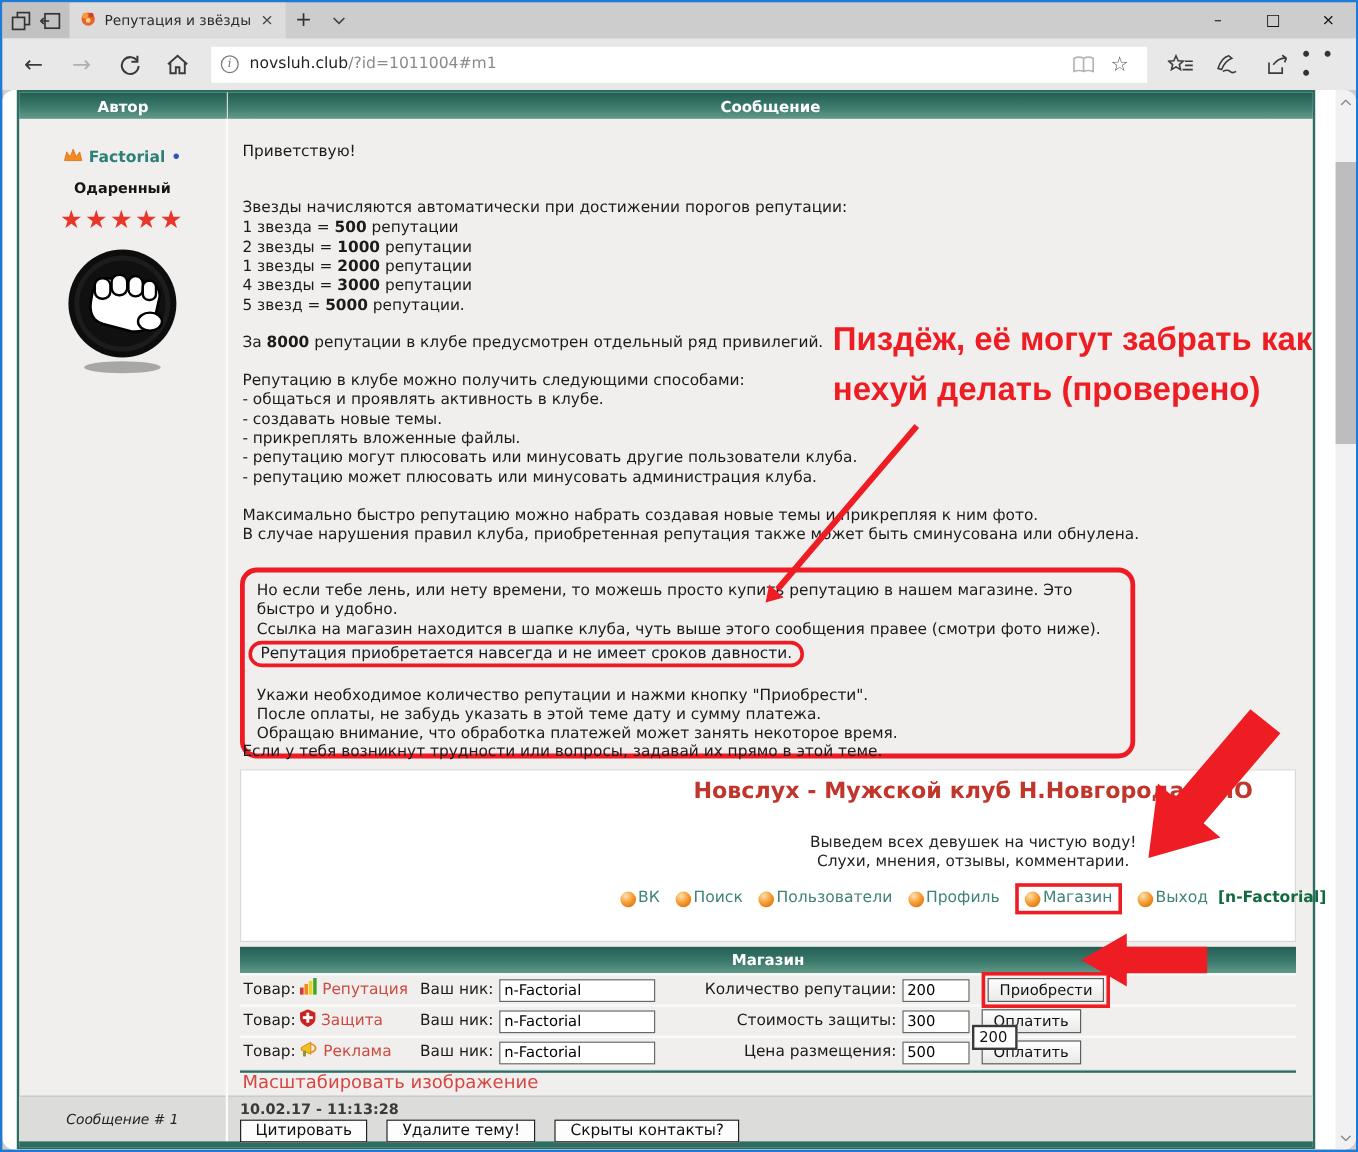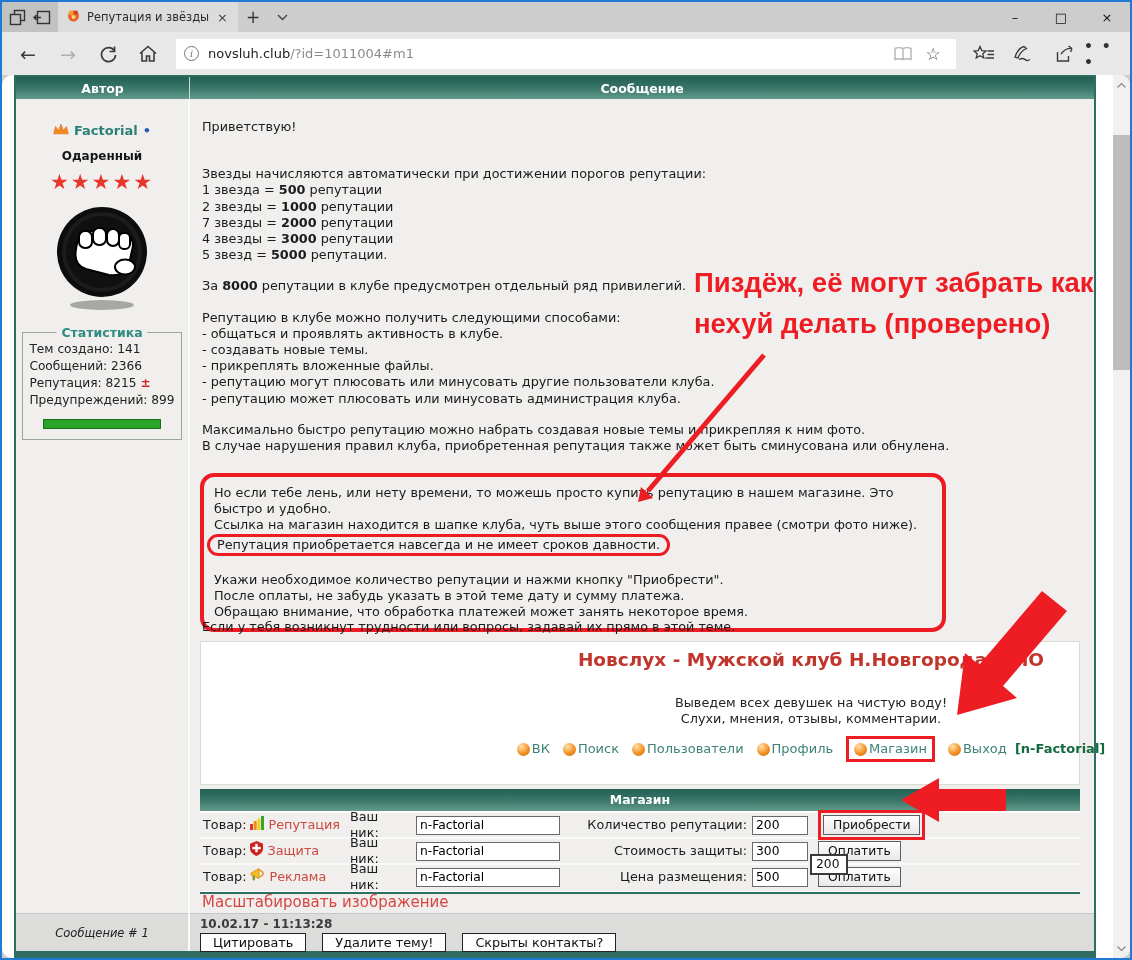--- a/index.html
+++ b/index.html
@@ -95,21 +95,21 @@
                  font-weight:bold; font-size:12.5px;
                  background:linear-gradient(180deg,#235e53 0%,#3b7a6c 55%,#639a8a 100%); }
   .shop-row { height:26px; display:flex; align-items:center; border-top:2px solid #fafaf8; }
   .shop-row:first-of-type { border-top:none; }
   .sc1 { width:150px; display:flex; align-items:center; gap:4px; padding-left:3px; }
   .sc2 { width:210px; display:flex; align-items:center; gap:5px; }
   .sc3 { width:248px; display:flex; align-items:center; justify-content:flex-end; gap:5px; }
   .sc4 { margin-left:10px; display:flex; align-items:center; }
   .red-link { color:#cc4a3f; text-decoration:none; }
   .shop input { height:19px; border:1px solid #686868; font-size:12.3px; padding:0 3px; font-family:"DejaVu Sans",sans-serif; background:#fff; }
-  .nick-in { width:144px; }
+  .nick-in { width:130px; }
   .amt-in { width:56px; }
   .shop button, .foot-btn { font-family:"DejaVu Sans",sans-serif; font-size:12.3px; color:#111;
             border:1px solid #5e5e5e; background:linear-gradient(#fefefe,#e9e9e9); padding:2px 9px; }
   .buy-wrap { border:3px solid #ee1d23; padding:2px; display:inline-block; line-height:0; }
   .btn-wrap { position:relative; display:inline-block; }
   .btn-overlay { position:absolute; left:-8px; top:-13px; background:#fff; border:2px solid #3a3a3a;
                  padding:0 7px 1px 4px; font-size:12.3px; color:#111; }
   .shop-endline { height:3px; background:#2e6e62; margin-top:2px; border-top:1px solid #fff; }
 
   .scale-link { position:absolute; top:795px; left:12px; color:#d64541; font-size:15px; }
@@ -254,40 +254,32 @@
               <g fill="#fff" stroke="#000" stroke-width="2">
                 <path d="M24 45 Q21 61 34 65 L57 71 Q72 73 77 60 L81 42 Q81 31 70 30 L38 27 Q26 28 24 45 Z"></path>
                 <rect x="27" y="27" width="13" height="17" rx="6"></rect>
                 <rect x="41" y="24" width="13" height="17" rx="6"></rect>
                 <rect x="55" y="25" width="12" height="17" rx="6"></rect>
                 <rect x="67" y="29" width="11" height="16" rx="5"></rect>
                 <ellipse cx="73" cy="63" rx="10" ry="7.5"></ellipse>
               </g>
             </svg>
           </div>
-          <fieldset class="stats">
-            <div class="stats-legend">Статистика</div>
-            <div class="stat-line">Тем создано: 141</div>
-            <div class="stat-line">Сообщений: 2366</div>
-            <div class="stat-line"><span>Репутация: 8215</span> <span class="pm">±</span></div>
-            <div class="stat-line">Предупреждений: 899</div>
-            <div class="progress"></div>
-          </fieldset>
           <div class="author-footer">Сообщение # 1</div>
         </div>
 
         <div class="msg-col">
 
           <div class="flow-top">
             <p class="mp mp-wide">Приветствую!</p>
             <p class="mp">
               <span>Звезды начисляются автоматически при достижении порогов репутации:</span><br>
               <span>1 звезда = </span><b class="num">500</b><span> репутации</span><br>
               <span>2 звезды = </span><b class="num">1000</b><span> репутации</span><br>
-              <span>7 звезды = </span><b class="num">2000</b><span> репутации</span><br>
+              <span>1 звезды = </span><b class="num">2000</b><span> репутации</span><br>
               <span>4 звезды = </span><b class="num">3000</b><span> репутации</span><br>
               <span>5 звезд = </span><b class="num">5000</b><span> репутации.</span>
             </p>
             <p class="mp">
               <span>За </span><b class="num">8000</b><span> репутации в клубе предусмотрен отдельный ряд привилегий.</span>
             </p>
             <p class="mp">
               <span>Репутацию в клубе можно получить следующими способами:</span><br>
               <span>- общаться и проявлять активность в клубе.</span><br>
               <span>- создавать новые темы.</span><br>

